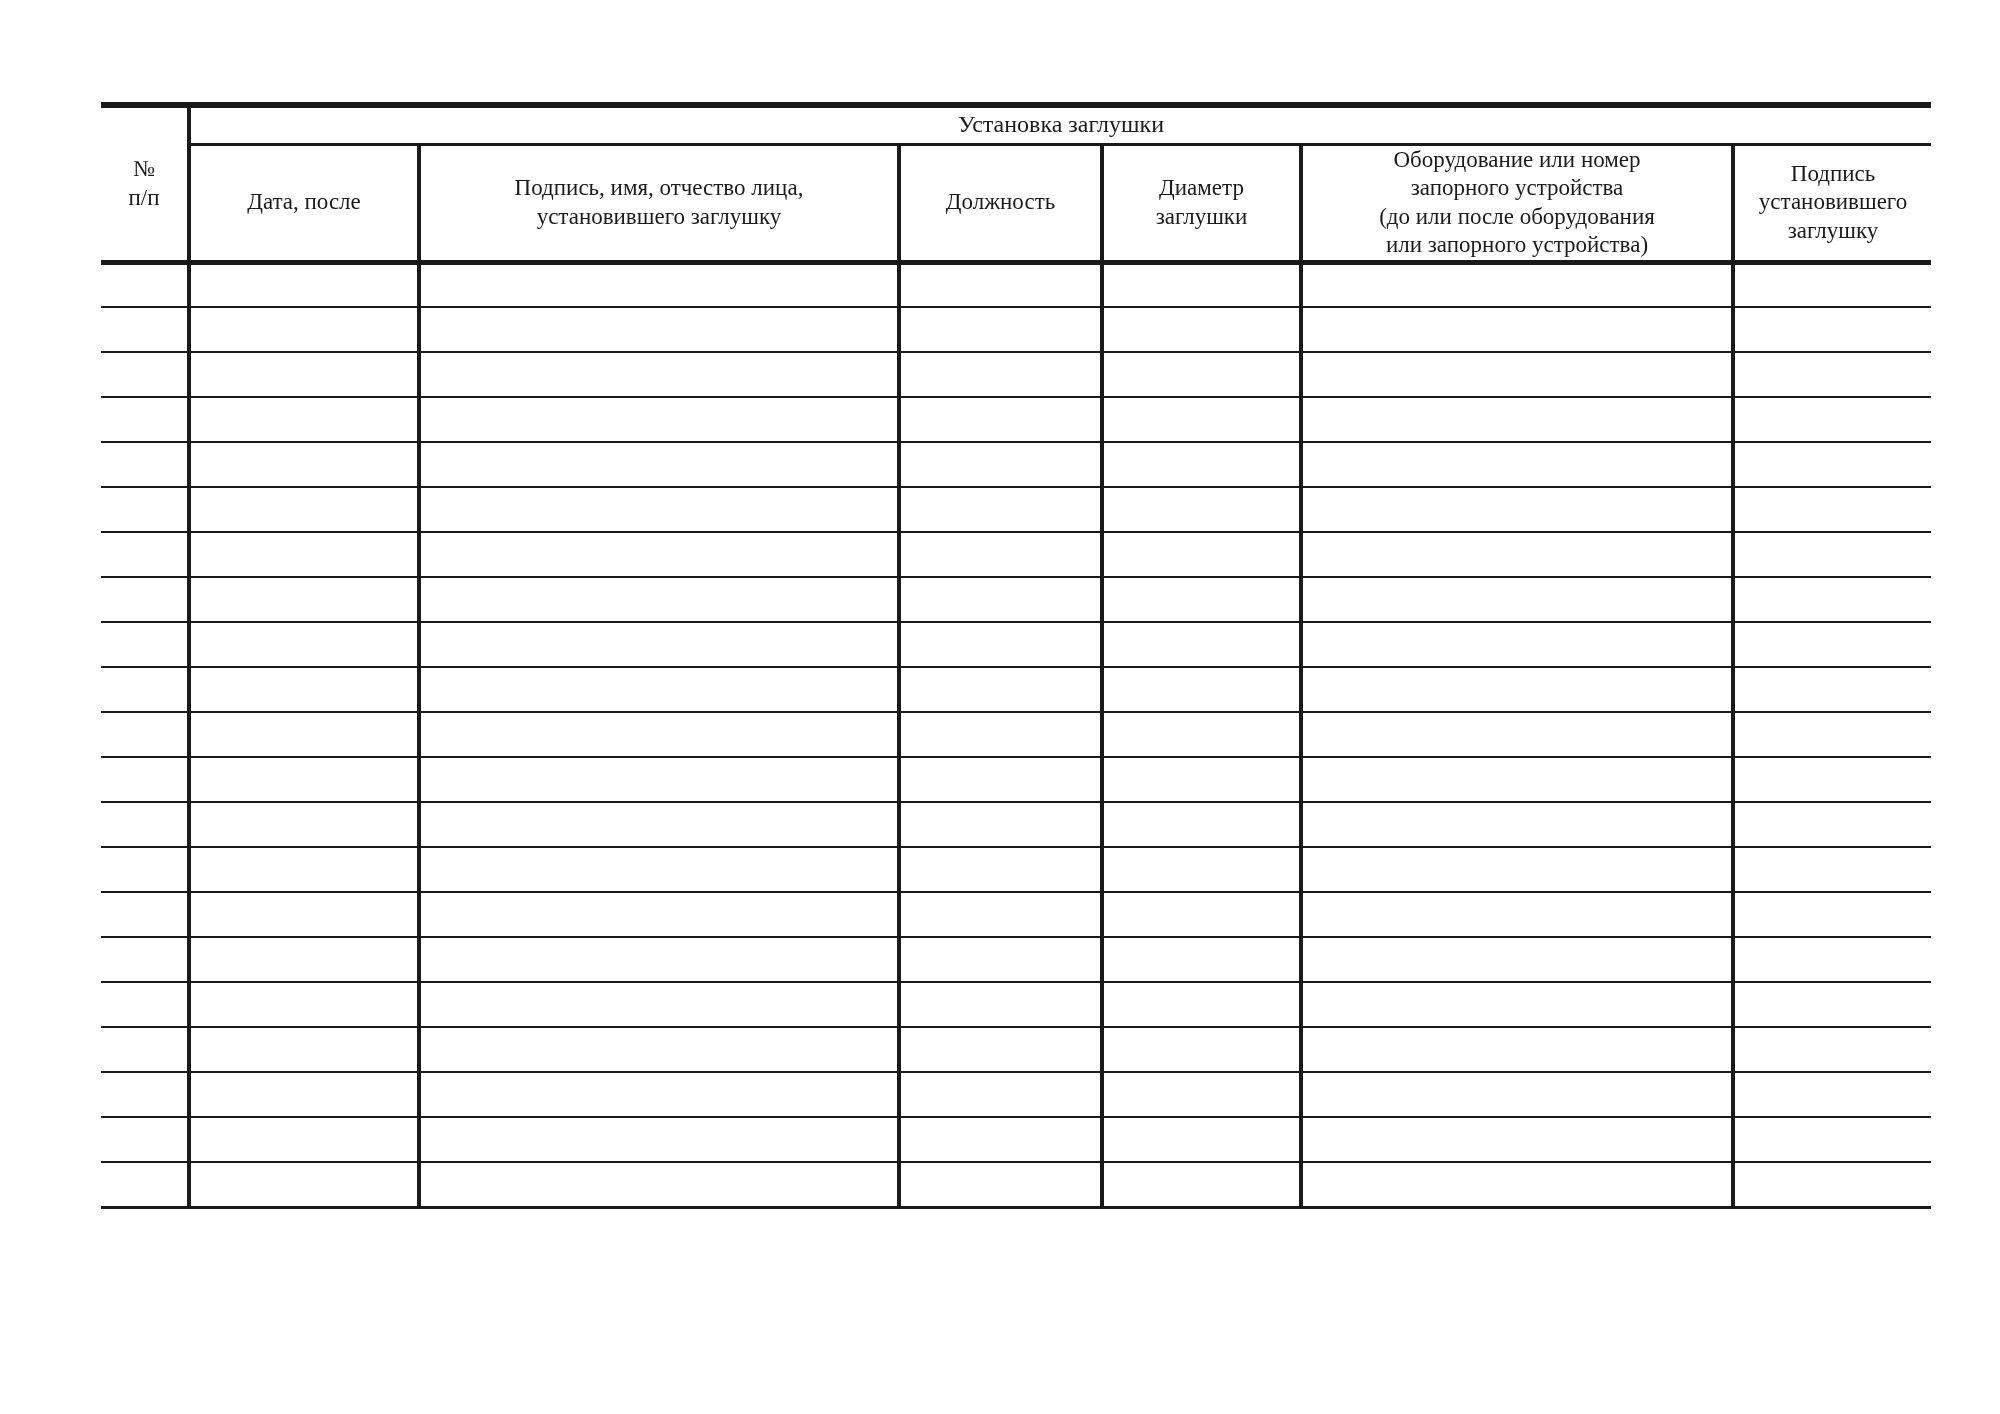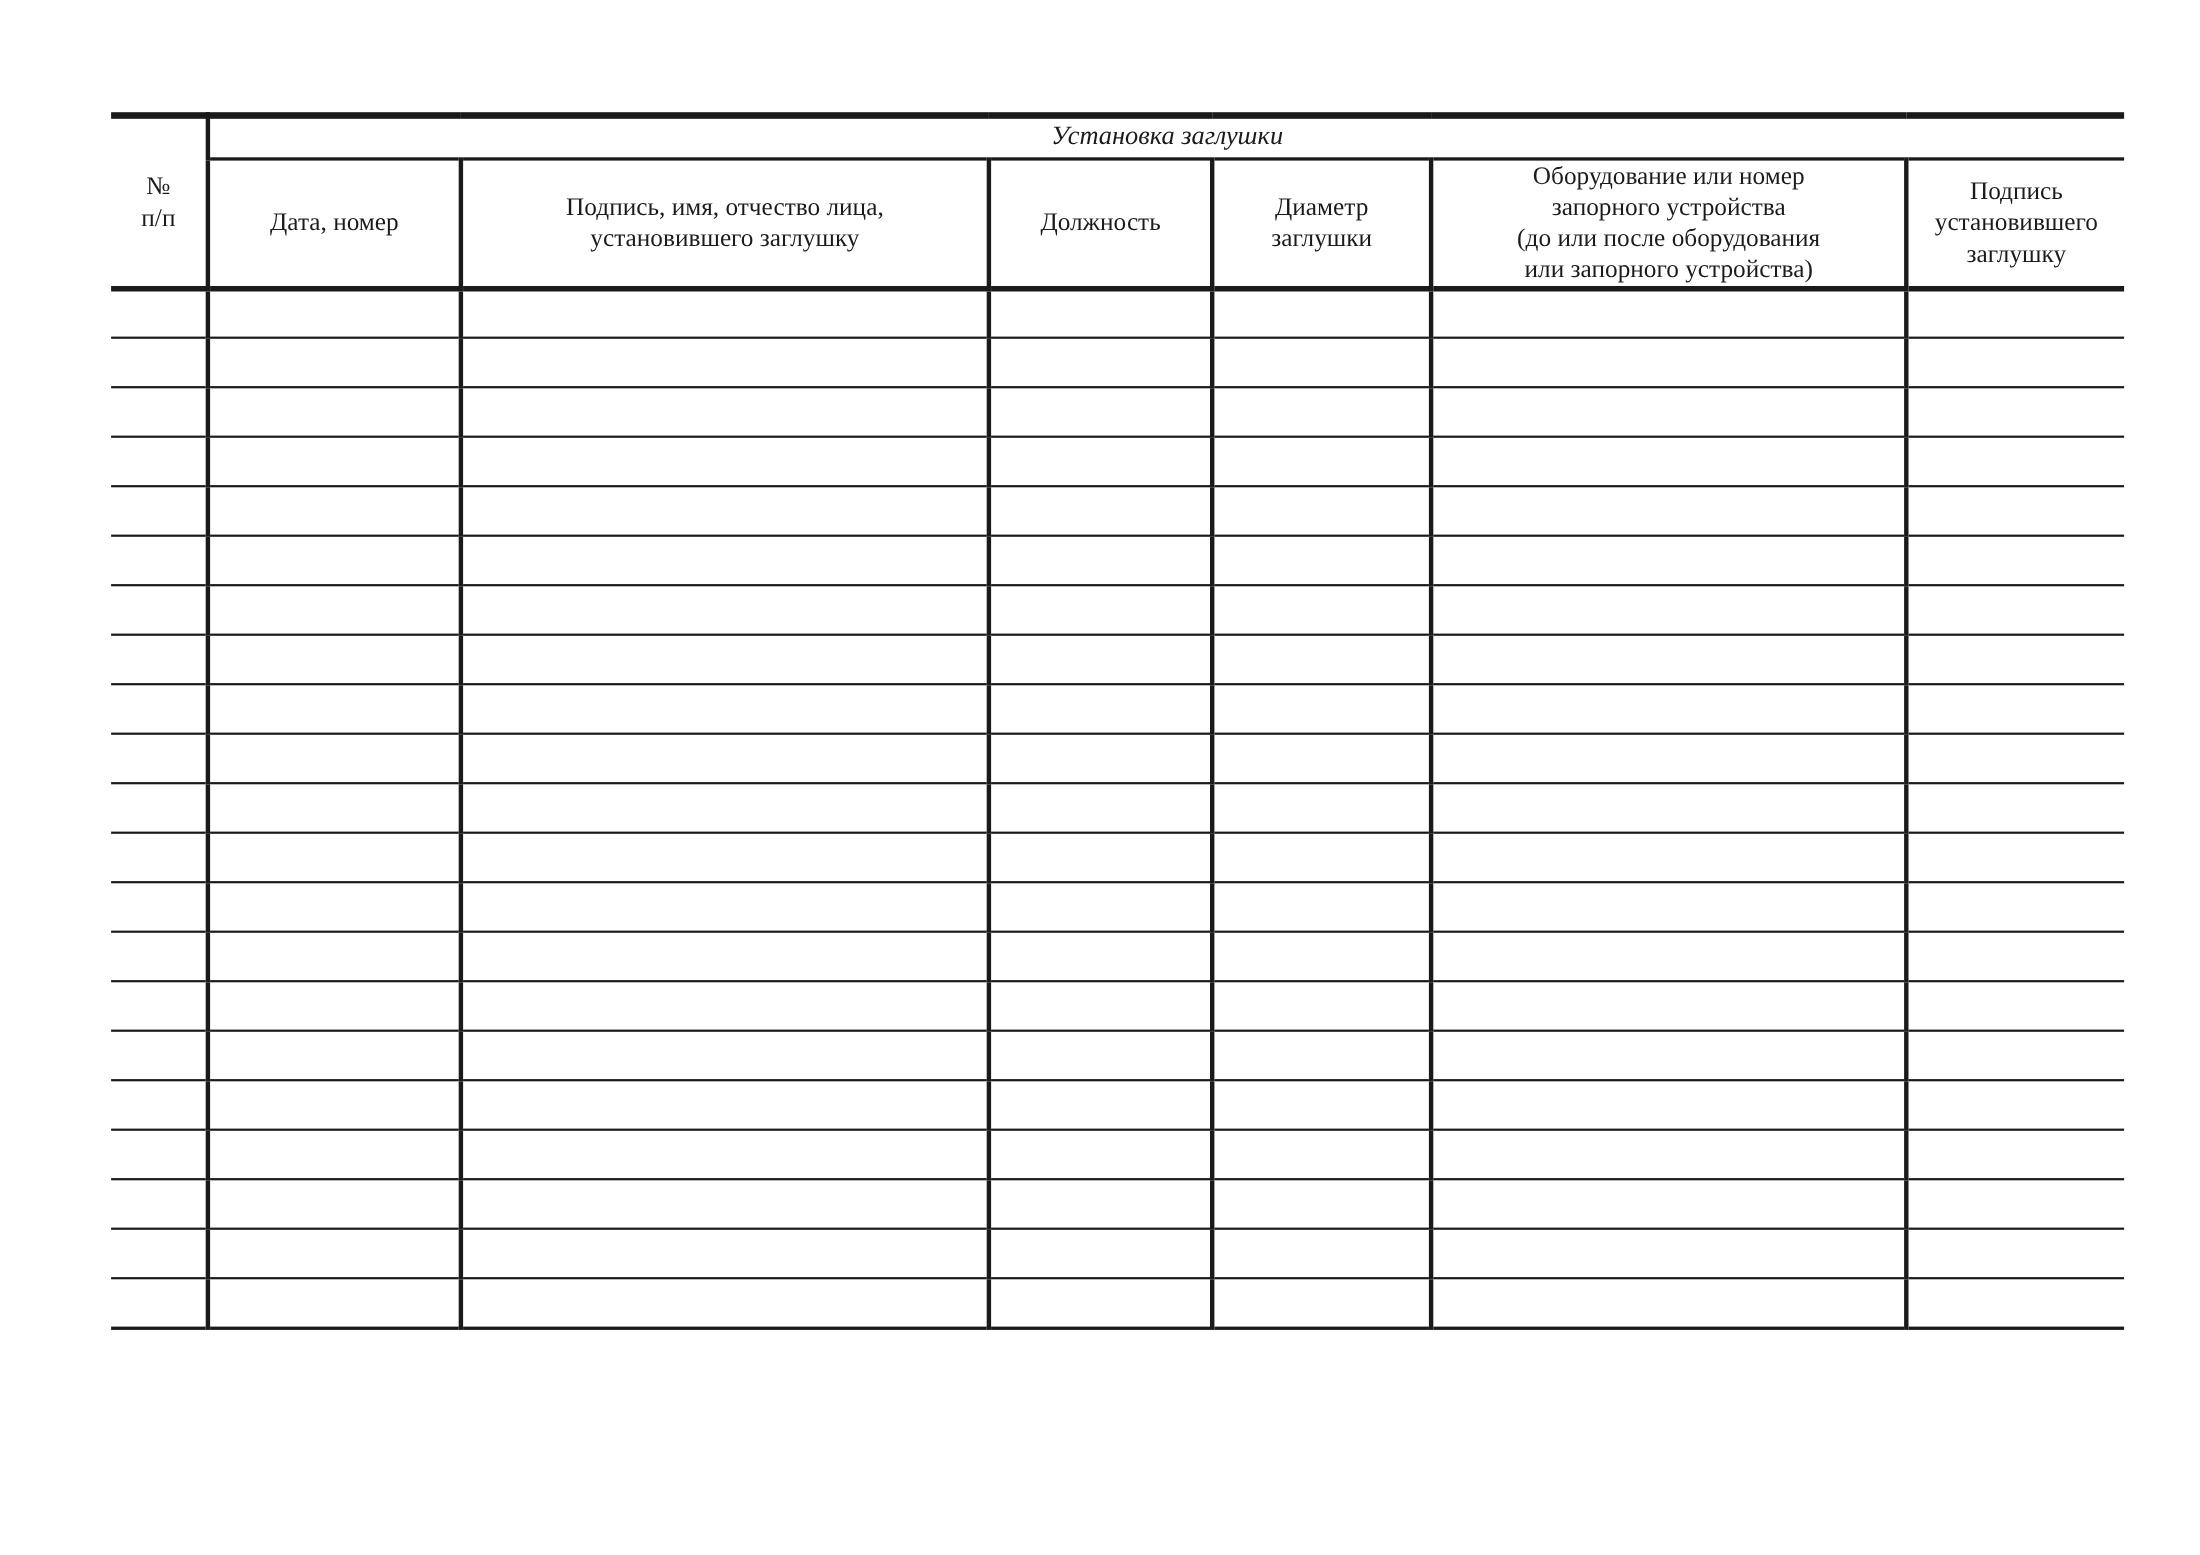--- a/index.html
+++ b/index.html
@@ -21,21 +21,21 @@
   th, td { padding:0 8px; font-weight:normal; }
 
   
   .v { border-left:4px solid var(--line); }
 
   th {
     font-size:23px; line-height:1.24;
     text-align:center; vertical-align:middle;
     white-space:pre-line;
   }
-  th.title-cell  { height:39px; border-bottom:3px solid var(--line); font-size:24px;font-style:italic; }
+  th.title-cell  { height:39px; border-bottom:3px solid var(--line); font-size:24px; }
   th.rownum-cell { border-bottom:5px solid var(--line); }
   tr.colhead-row th { height:110px; border-bottom:5px solid var(--line); }
 
   tbody td { height:45px; border-bottom:2px solid var(--line); }
   tbody tr:last-child td { border-bottom:3px solid var(--line); }
 </style>
 </head>
 <body>
 
 <div class="page">
@@ -49,21 +49,21 @@
         <col style="width: 432px;">
         <col style="width: 198px;">
       </colgroup>
     <thead>
       <tr>
         <th class="rownum-cell" rowspan="2">№
 п/п</th>
         <th class="title-cell v" colspan="6">Установка заглушки</th>
       </tr>
       <tr id="colhead-row" class="colhead-row">
-          <th class="v">Дата, номер</th>
+          <th class="v">Дата, после</th>
           <th class="v">Подпись, имя, отчество лица,
 установившего заглушку</th>
           <th class="v">Должность</th>
           <th class="v">Диаметр
 заглушки</th>
           <th class="v">Оборудование или номер
 запорного устройства
 (до или после оборудования
 или запорного устройства)</th>
           <th class="v">Подпись

